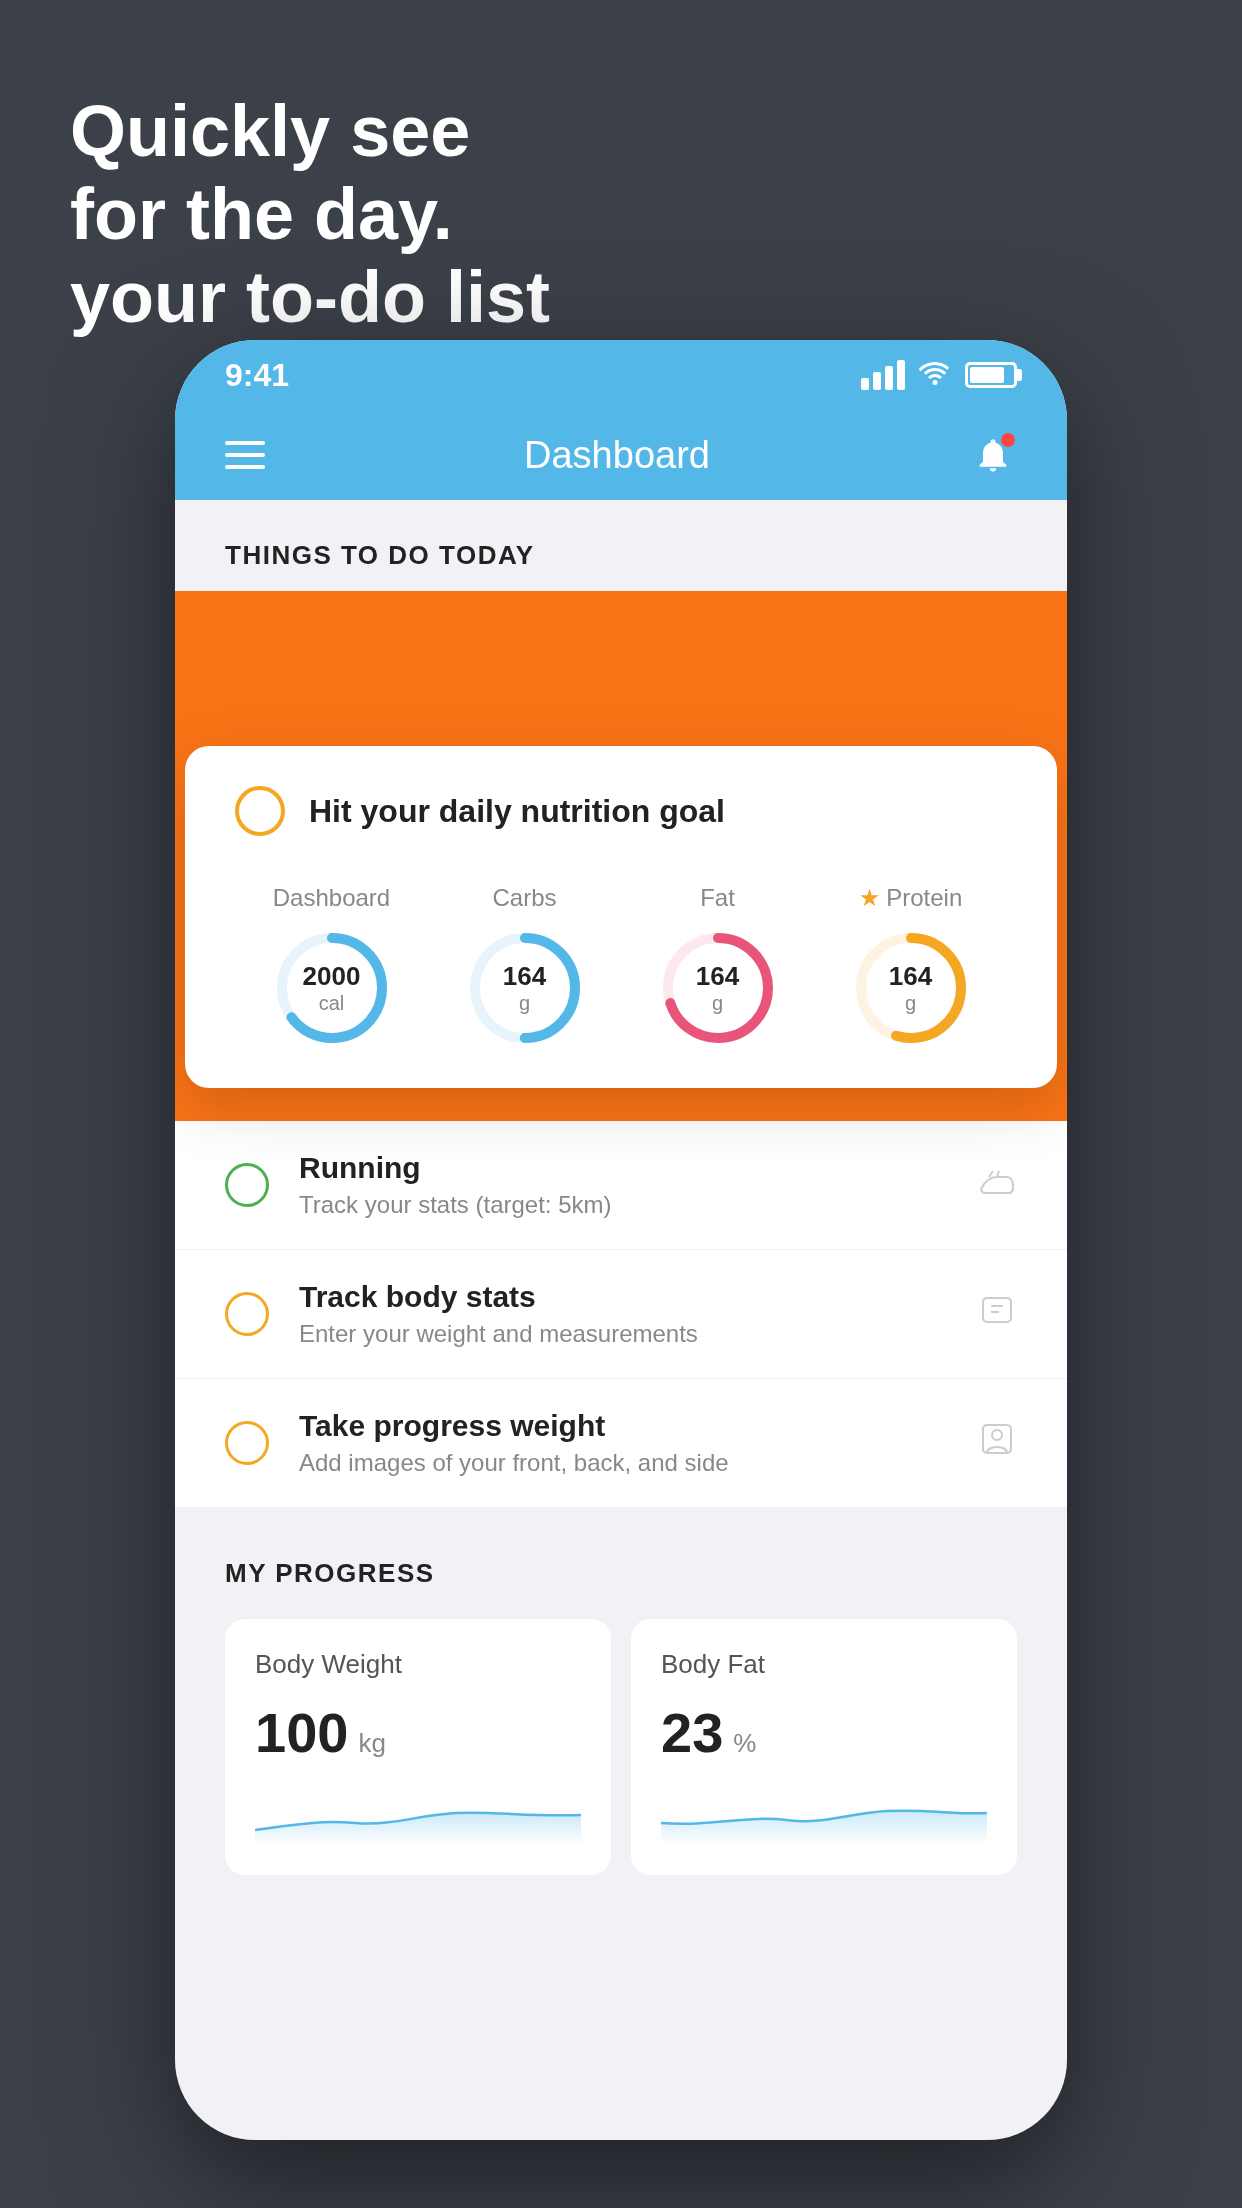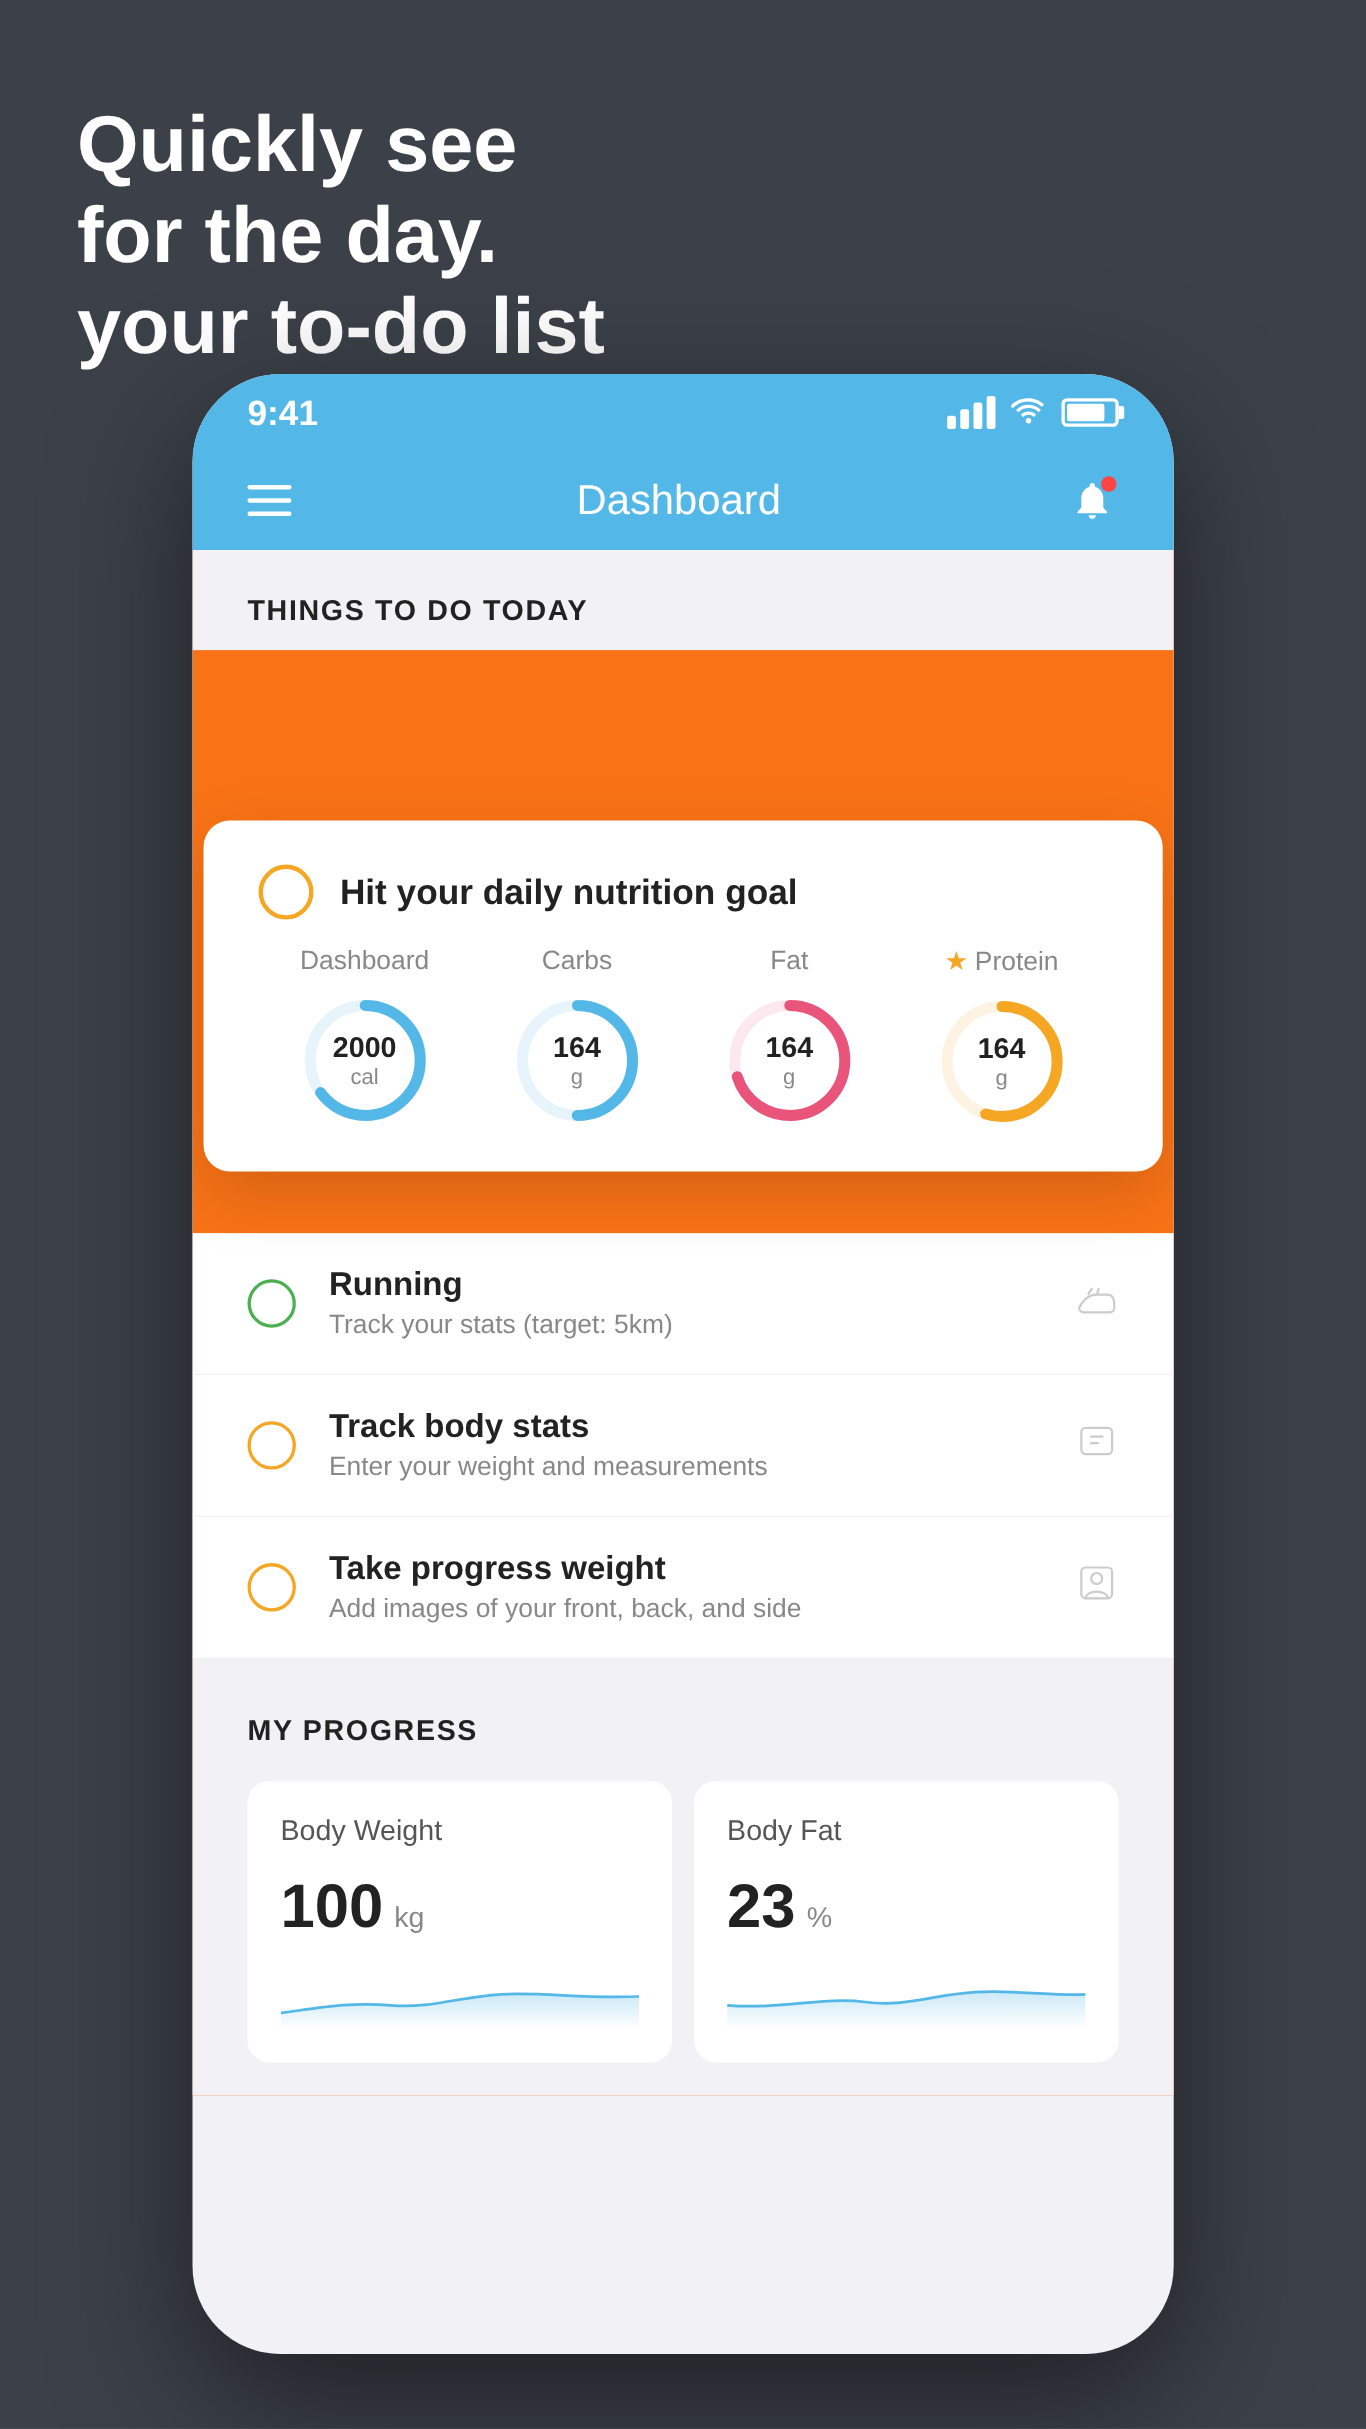--- a/index.html
+++ b/index.html
@@ -200,21 +200,21 @@
       border-radius: 24px;
       padding: 40px 50px;
       box-shadow: 0 20px 60px rgba(0,0,0,0.15);
       z-index: 10;
     }
 
     .nutrition-card-header {
       display: flex;
       align-items: center;
       gap: 24px;
-      margin-bottom: 24px;
+      margin-bottom: 48px;
     }
 
     .circle-check-empty {
       width: 50px;
       height: 50px;
       border: 4px solid #f5a623;
       border-radius: 50%;
       flex-shrink: 0;
     }
 

